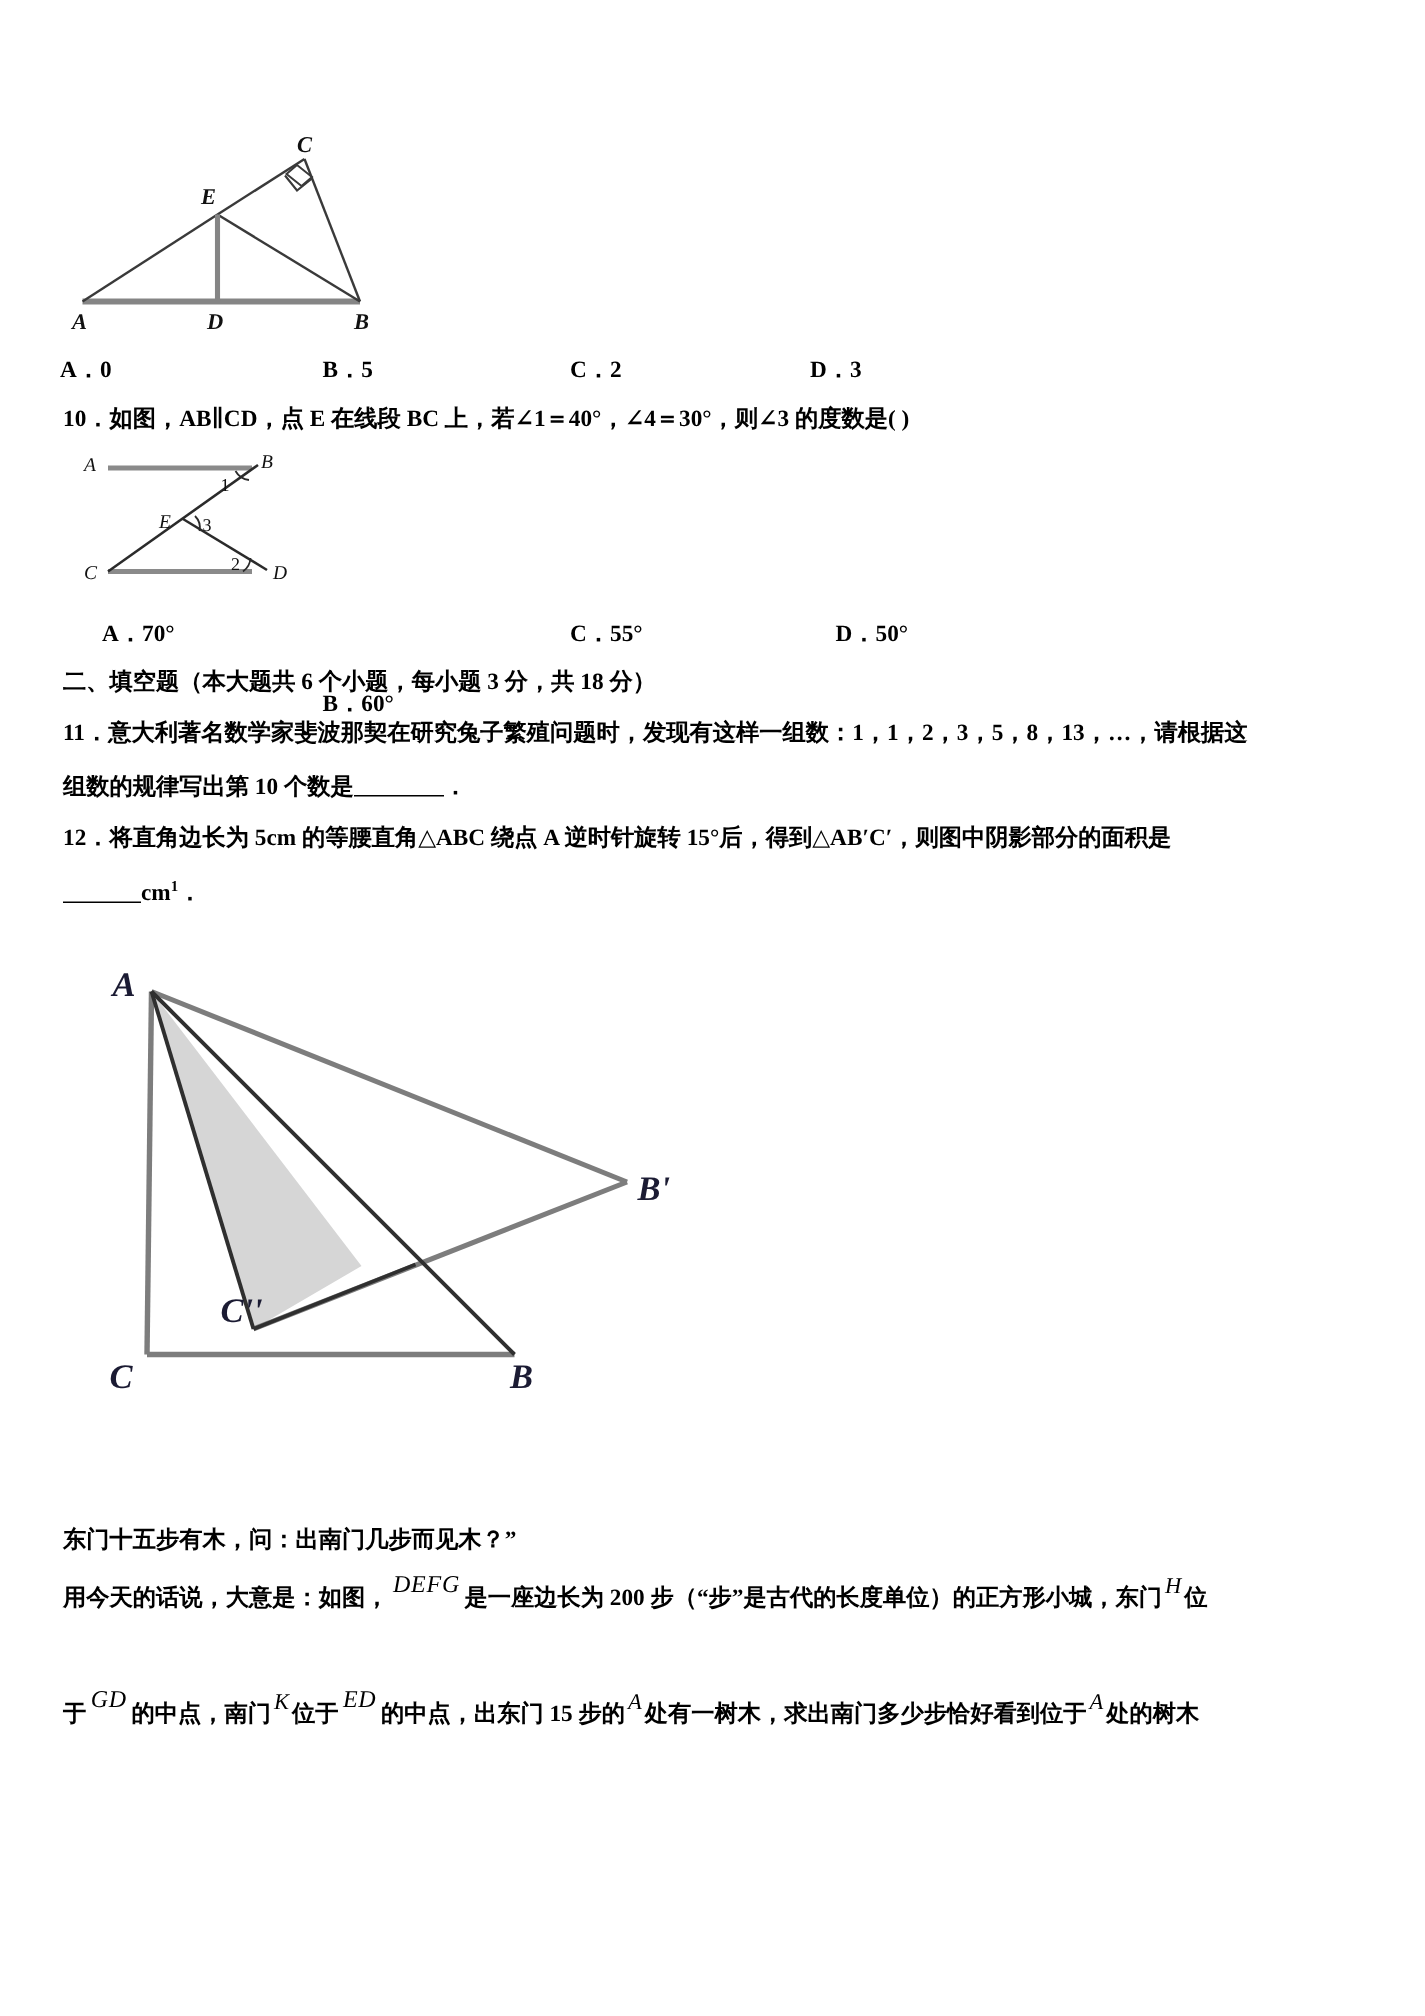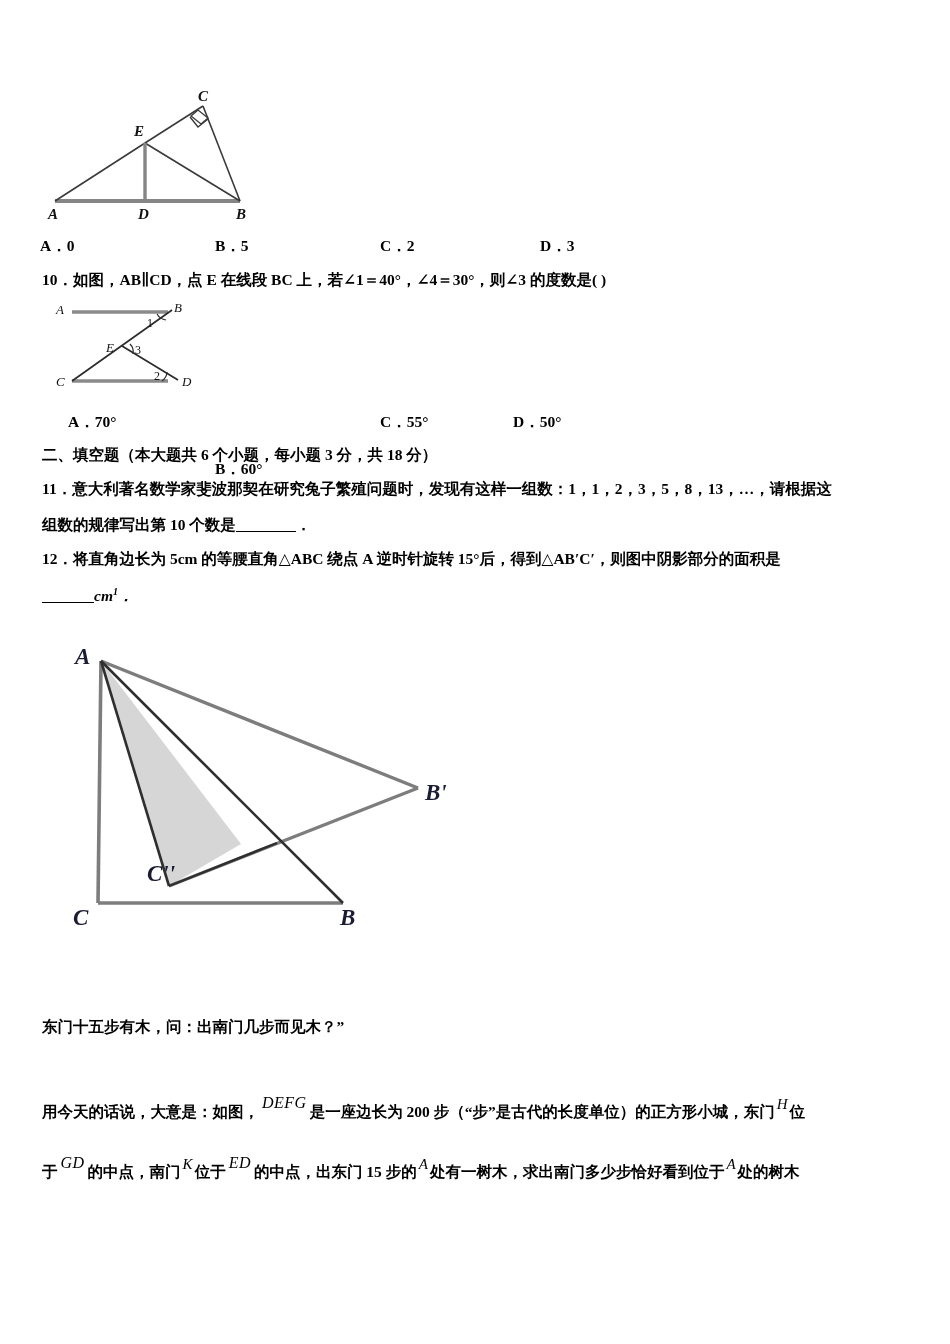--- a/index.html
+++ b/index.html
@@ -145,36 +145,36 @@
       <text x="97" y="27" font-family="'Liberation Serif',serif" font-size="12" fill="#111">1</text>
       <text x="85" y="54" font-family="'Liberation Serif',serif" font-size="12" fill="#111">3</text>
       <text x="104" y="80" font-family="'Liberation Serif',serif" font-size="12" fill="#111">2</text>
     </svg>
   </div>
 
   <div class="opts" style="left:40px; top:412px;">
     <span class="opt" style="left:0px;margin-left:28px;">A．70°</span>
     <span class="opt" style="left:175px;margin-top:47px;">B．60°</span>
     <span class="opt" style="left:340px;">C．55°</span>
-    <span class="opt" style="left:473px;">D．50°</span>
+    <span class="opt" style="left:517px;">D．50°</span>
   </div>
 
   <div class="qline" style="left:42px; top:447px;">二、填空题（本大题共 6 个小题，每小题 3 分，共 18 分）</div>
 
   <div class="qline" style="left:42px; top:481px;">
     <span>11．</span><span>意大利著名数学家斐波那契在研究兔子繁殖问题时，发现有这样一组数：1，1，2，3，5，8，13，…，请根据这</span>
   </div>
   <div class="qline" style="left:42px; top:517px;">
     <span>组数的规律写出第 10 个数是</span><span class="blank" style="width:60px;"></span><span>．</span>
   </div>
 
   <div class="qline" style="left:42px; top:551px;">
     <span>12．</span><span>将直角边长为 5cm 的等腰直角△ABC 绕点 A 逆时针旋转 15°后，得到△AB′C′，则图中阴影部分的面积是</span>
   </div>
-  <div class="qline" style="left:42px; top:587px;font-style:italic;">
+  <div class="qline" style="left:42px; top:587px;">
     <span class="blank" style="width:52px;"></span><span>cm</span><span class="sup">1</span><span>．</span>
   </div>
 
   <div class="fig" style="left:55px; top:628px;">
     <svg width="420" height="310" viewBox="0 0 420 310" xmlns="http://www.w3.org/2000/svg">
 
       <polygon points="46,33 114,258 186,216 46,33" fill="#d6d6d6" stroke="none"></polygon>
 
       <line x1="46" y1="33" x2="43" y2="275" stroke="#7d7d7d" stroke-width="3.6"></line>
       <line x1="43" y1="275" x2="288" y2="275" stroke="#7d7d7d" stroke-width="3.6"></line>
@@ -190,22 +190,22 @@
       <text x="20" y="36" font-family="'Liberation Serif',serif" font-style="italic" font-weight="700" font-size="23" fill="#1b1b33">A</text>
       <text x="18" y="297" font-family="'Liberation Serif',serif" font-style="italic" font-weight="700" font-size="23" fill="#1b1b33">C</text>
       <text x="285" y="297" font-family="'Liberation Serif',serif" font-style="italic" font-weight="700" font-size="23" fill="#1b1b33">B</text>
       <text x="370" y="172" font-family="'Liberation Serif',serif" font-style="italic" font-weight="700" font-size="23" fill="#1b1b33">B'</text>
       <text x="92" y="253" font-family="'Liberation Serif',serif" font-style="italic" font-weight="700" font-size="23" fill="#1b1b33">C''</text>
     </svg>
   </div>
 
   <div class="qline" style="left:42px; top:1019px;">东门十五步有木，问：出南门几步而见木？”</div>
 
-  <div class="qline" style="left:42px; top:1104px;">
+  <div class="qline" style="left:42px; top:1058px;">
     <span>用今天的话说，大意是：如图，</span><span class="mv">DEFG</span><span>是一座边长为 200 步（“步”是古代的长度单位）的正方形小城，东门</span><span class="mv-sm">H</span><span>位</span>
   </div>
 
-  <div class="qline" style="left:42px; top:1164px;">
+  <div class="qline" style="left:42px; top:1135px;">
     <span>于</span><span class="mv">GD</span><span>的中点，南门</span><span class="mv-sm">K</span><span>位于</span><span class="mv">ED</span><span>的中点，出东门 15 步的</span><span class="mv-sm">A</span><span>处有一树木，求出南门多少步恰好看到位于</span><span class="mv-sm">A</span><span>处的树木</span>
   </div>
 
 
 </div>
 
 </body></html>

